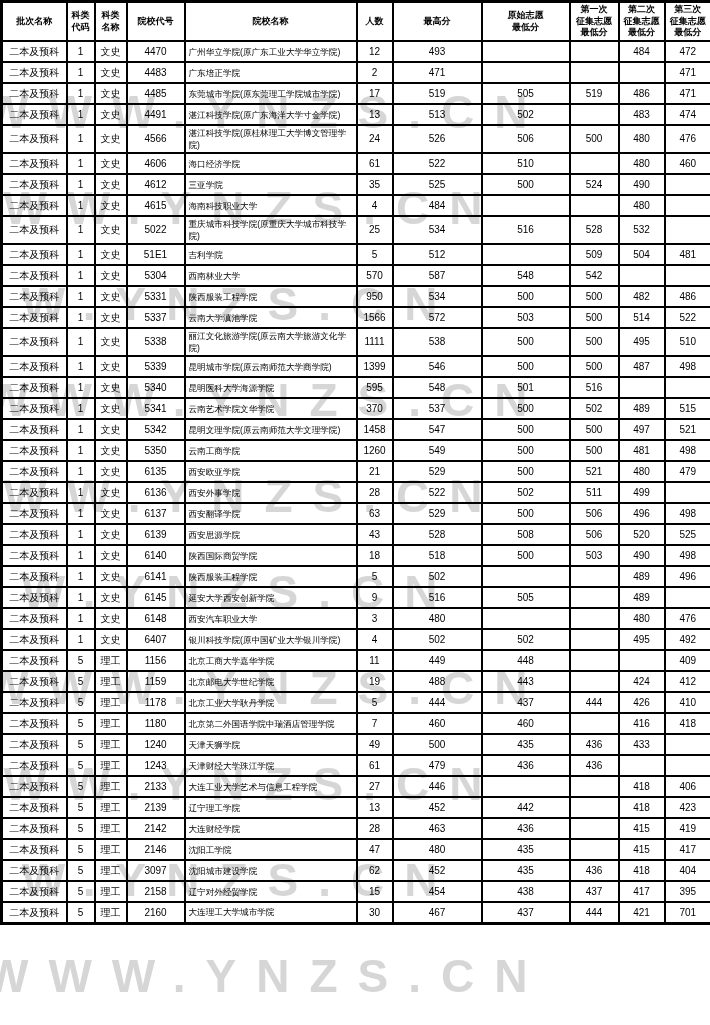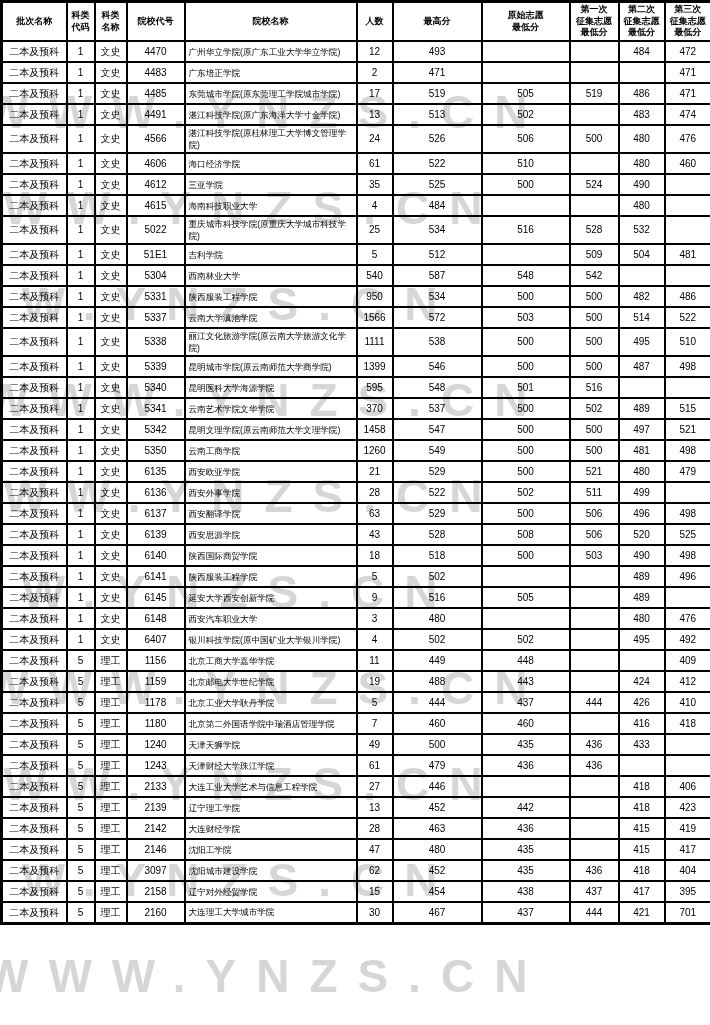--- a/index.html
+++ b/index.html
@@ -246,21 +246,21 @@
           <td>509</td>
           <td>504</td>
           <td>481</td>
         </tr>
         <tr>
           <td>二本及预科</td>
           <td>1</td>
           <td>文史</td>
           <td>5304</td>
           <td class="cell-name">西南林业大学</td>
-          <td>540</td>
+          <td>570</td>
           <td>587</td>
           <td>548</td>
           <td>542</td>
           <td></td>
           <td></td>
         </tr>
         <tr>
           <td>二本及预科</td>
           <td>1</td>
           <td>文史</td>

